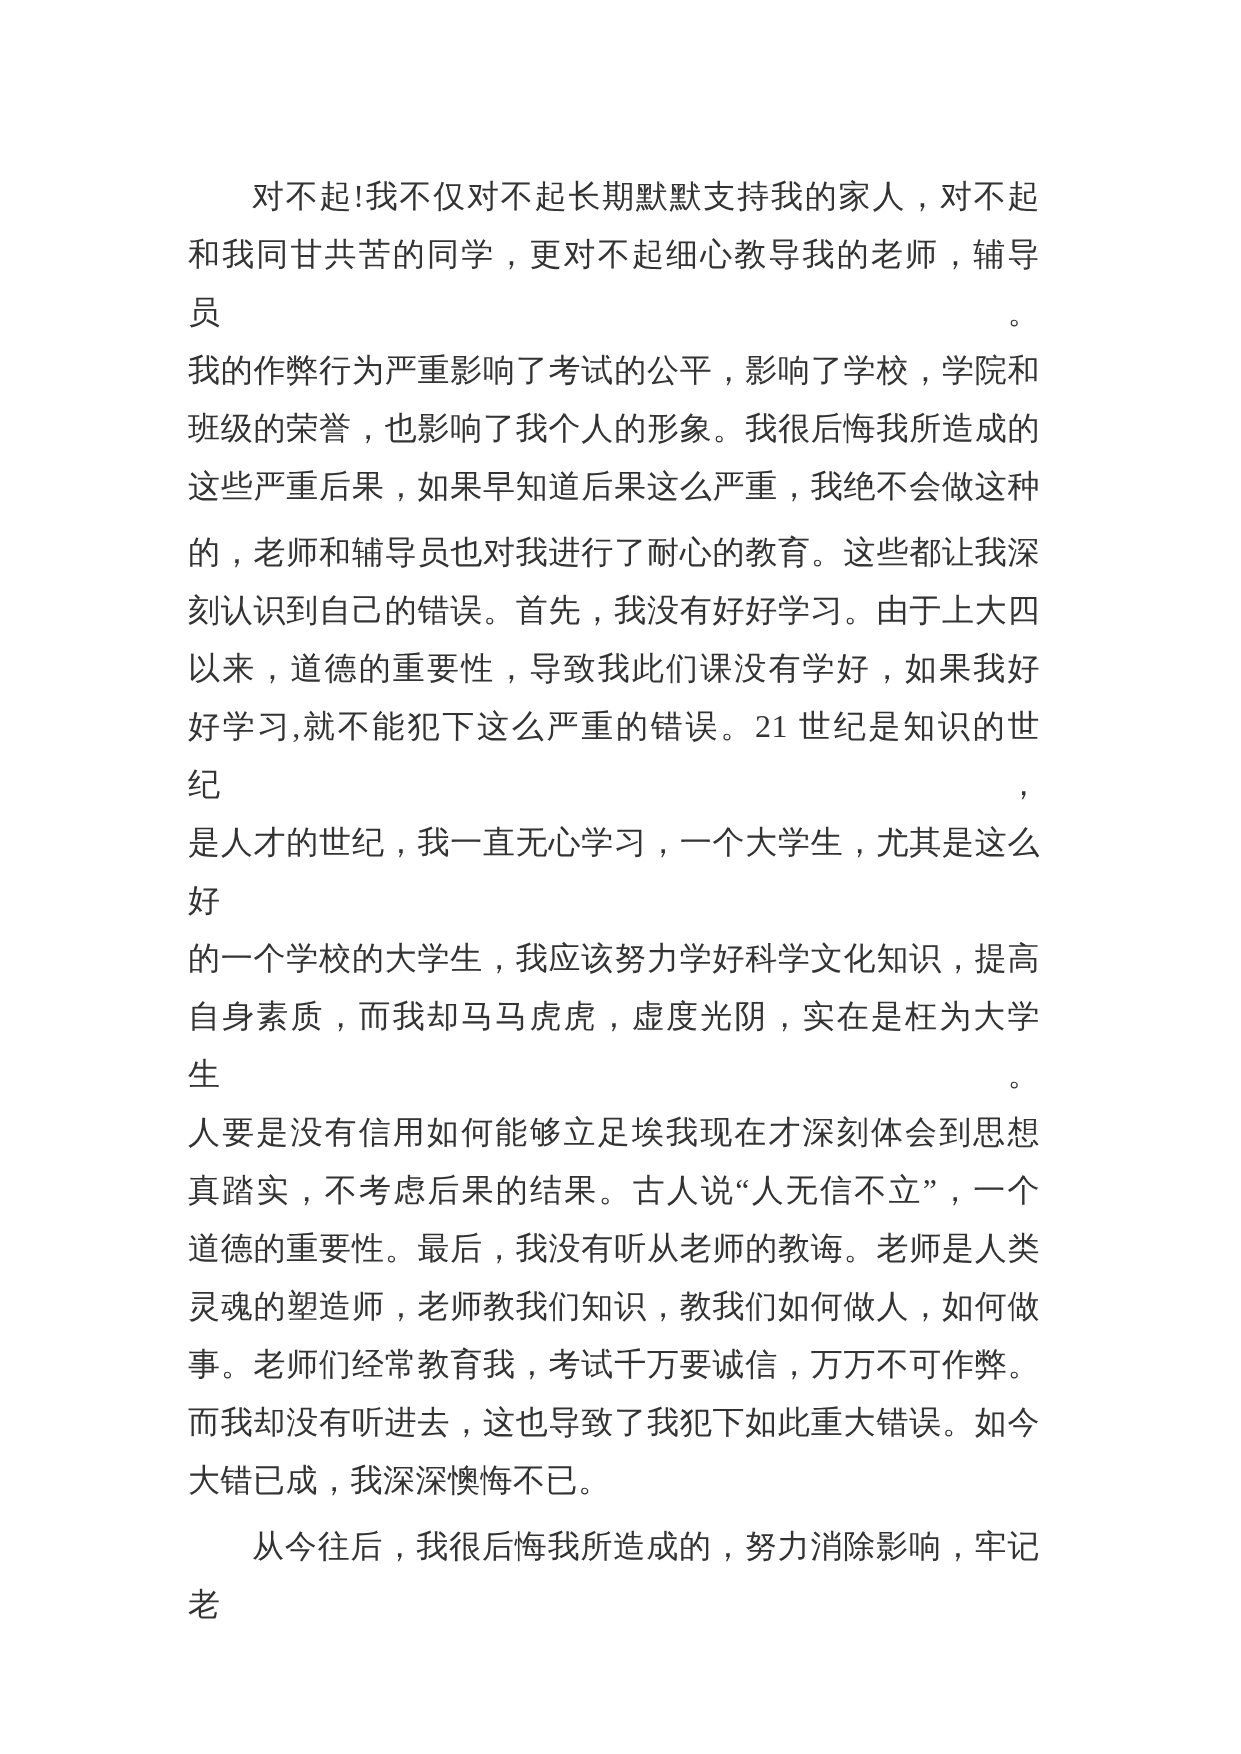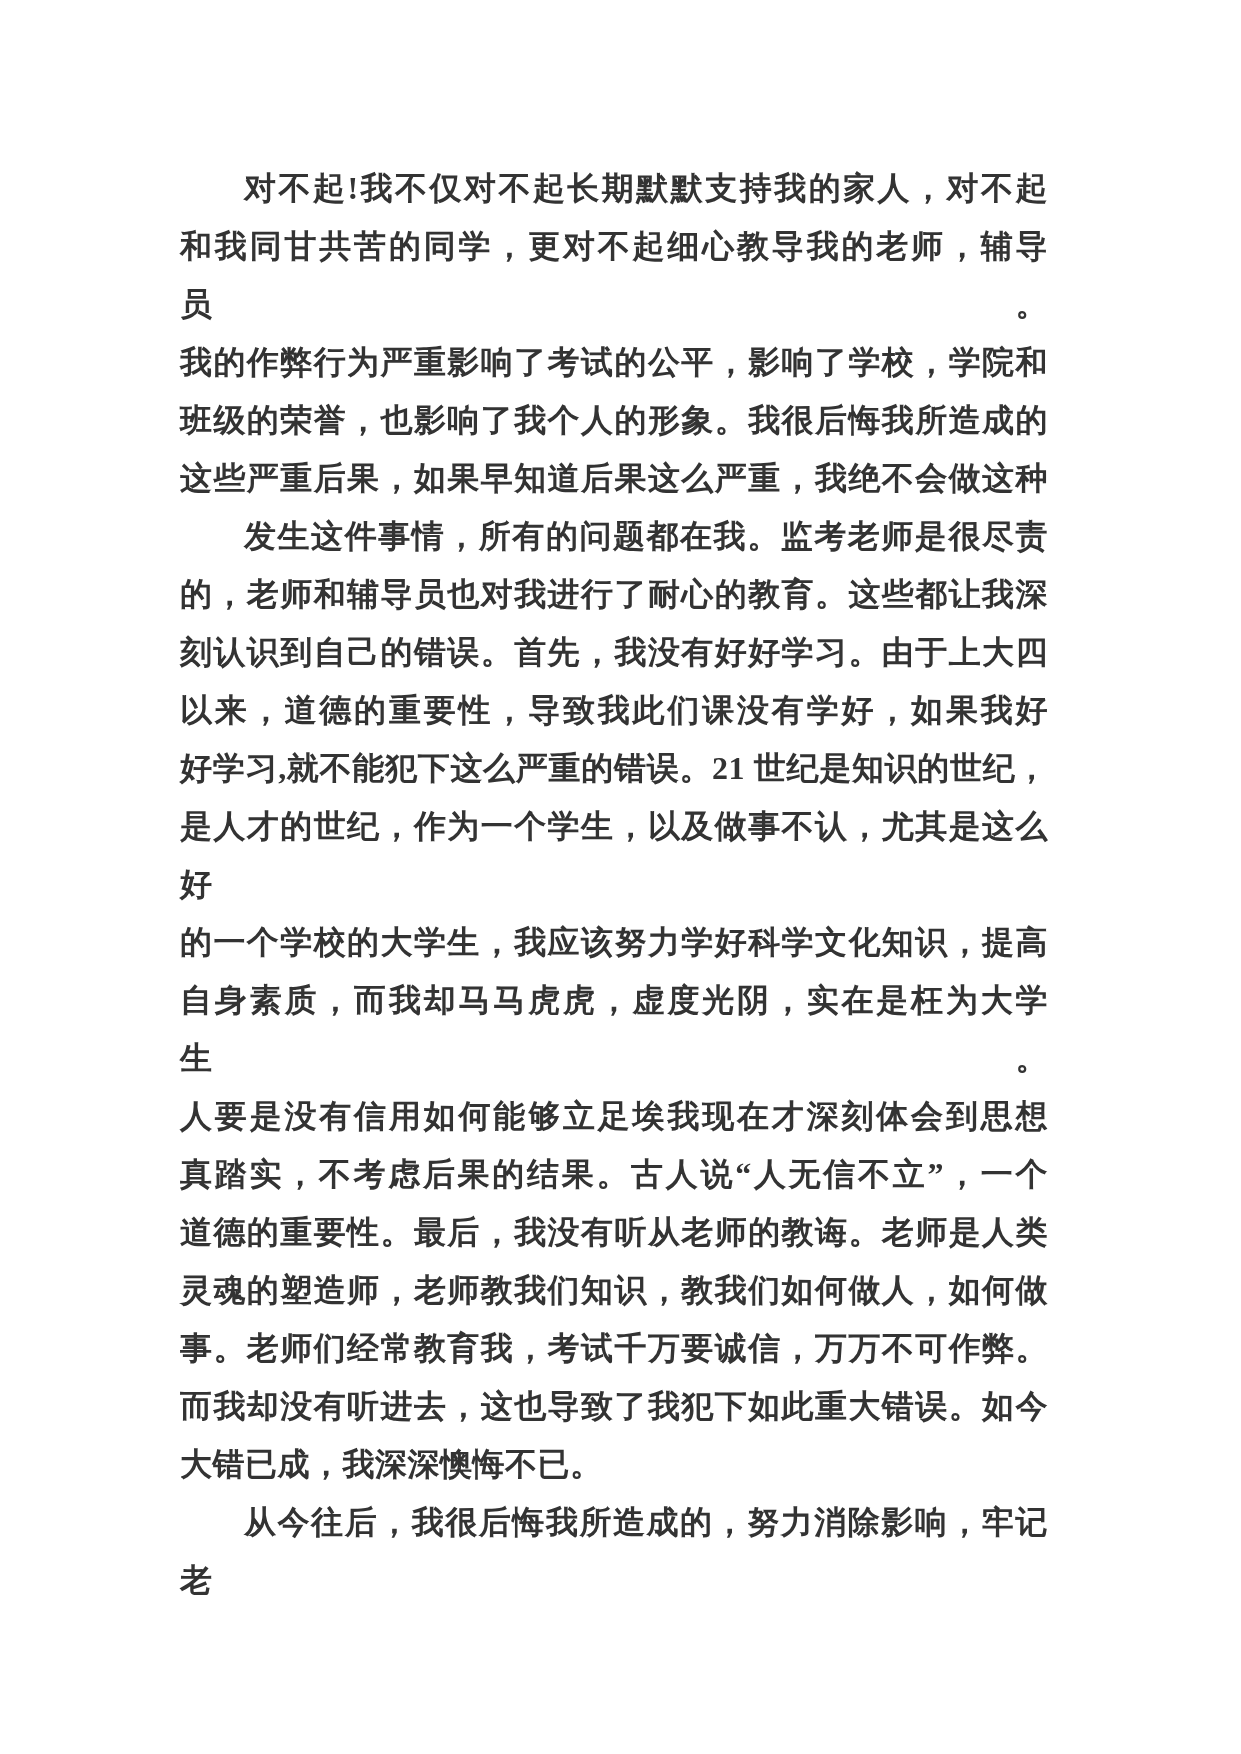--- a/index.html
+++ b/index.html
@@ -15,23 +15,22 @@
     overflow: hidden;
   }
   .doc-page {
     position: absolute;
     left: 180px;
     top: 159px;
     width: 868px;
     color: #333333;
   }
   .para {
-    margin: 0;
+    margin: 8px;
     padding: 0;
-    font-weight: bold;
   }
   .line {
     font-size: 32px;
     line-height: 58px;
     text-align: justify;
     text-align-last: justify;
     -moz-text-align-last: justify;
     letter-spacing: 0.5px;
   }
   .line.indent {
@@ -47,26 +46,25 @@
 
 <div class="doc-page" style="background: rgb(255, 255, 255); color: rgb(51, 51, 51);">
     <div class="para">
       <div class="line indent">对不起!我不仅对不起长期默默支持我的家人，对不起</div>
       <div class="line">和我同甘共苦的同学，更对不起细心教导我的老师，辅导员。</div>
       <div class="line">我的作弊行为严重影响了考试的公平，影响了学校，学院和</div>
       <div class="line">班级的荣誉，也影响了我个人的形象。我很后悔我所造成的</div>
       <div class="line">这些严重后果，如果早知道后果这么严重，我绝不会做这种</div>
     </div>
     <div class="para">
-      <div class="line indent">发生这件事情，所有的问题都在我。监考老师是很尽责</div>
       <div class="line">的，老师和辅导员也对我进行了耐心的教育。这些都让我深</div>
       <div class="line">刻认识到自己的错误。首先，我没有好好学习。由于上大四</div>
       <div class="line">以来，道德的重要性，导致我此们课没有学好，如果我好</div>
       <div class="line">好学习,就不能犯下这么严重的错误。21 世纪是知识的世纪，</div>
-      <div class="line">是人才的世纪，作为一个学生，以及做事不认，尤其是这么好</div>
+      <div class="line">是人才的世纪，我一直无心学习，一个大学生，尤其是这么好</div>
       <div class="line">的一个学校的大学生，我应该努力学好科学文化知识，提高</div>
       <div class="line">自身素质，而我却马马虎虎，虚度光阴，实在是枉为大学生。</div>
       <div class="line">人要是没有信用如何能够立足埃我现在才深刻体会到思想</div>
       <div class="line">真踏实，不考虑后果的结果。古人说“人无信不立”，一个</div>
       <div class="line">道德的重要性。最后，我没有听从老师的教诲。老师是人类</div>
       <div class="line">灵魂的塑造师，老师教我们知识，教我们如何做人，如何做</div>
       <div class="line">事。老师们经常教育我，考试千万要诚信，万万不可作弊。</div>
       <div class="line">而我却没有听进去，这也导致了我犯下如此重大错误。如今</div>
       <div class="line para-end">大错已成，我深深懊悔不已。</div>
     </div>

